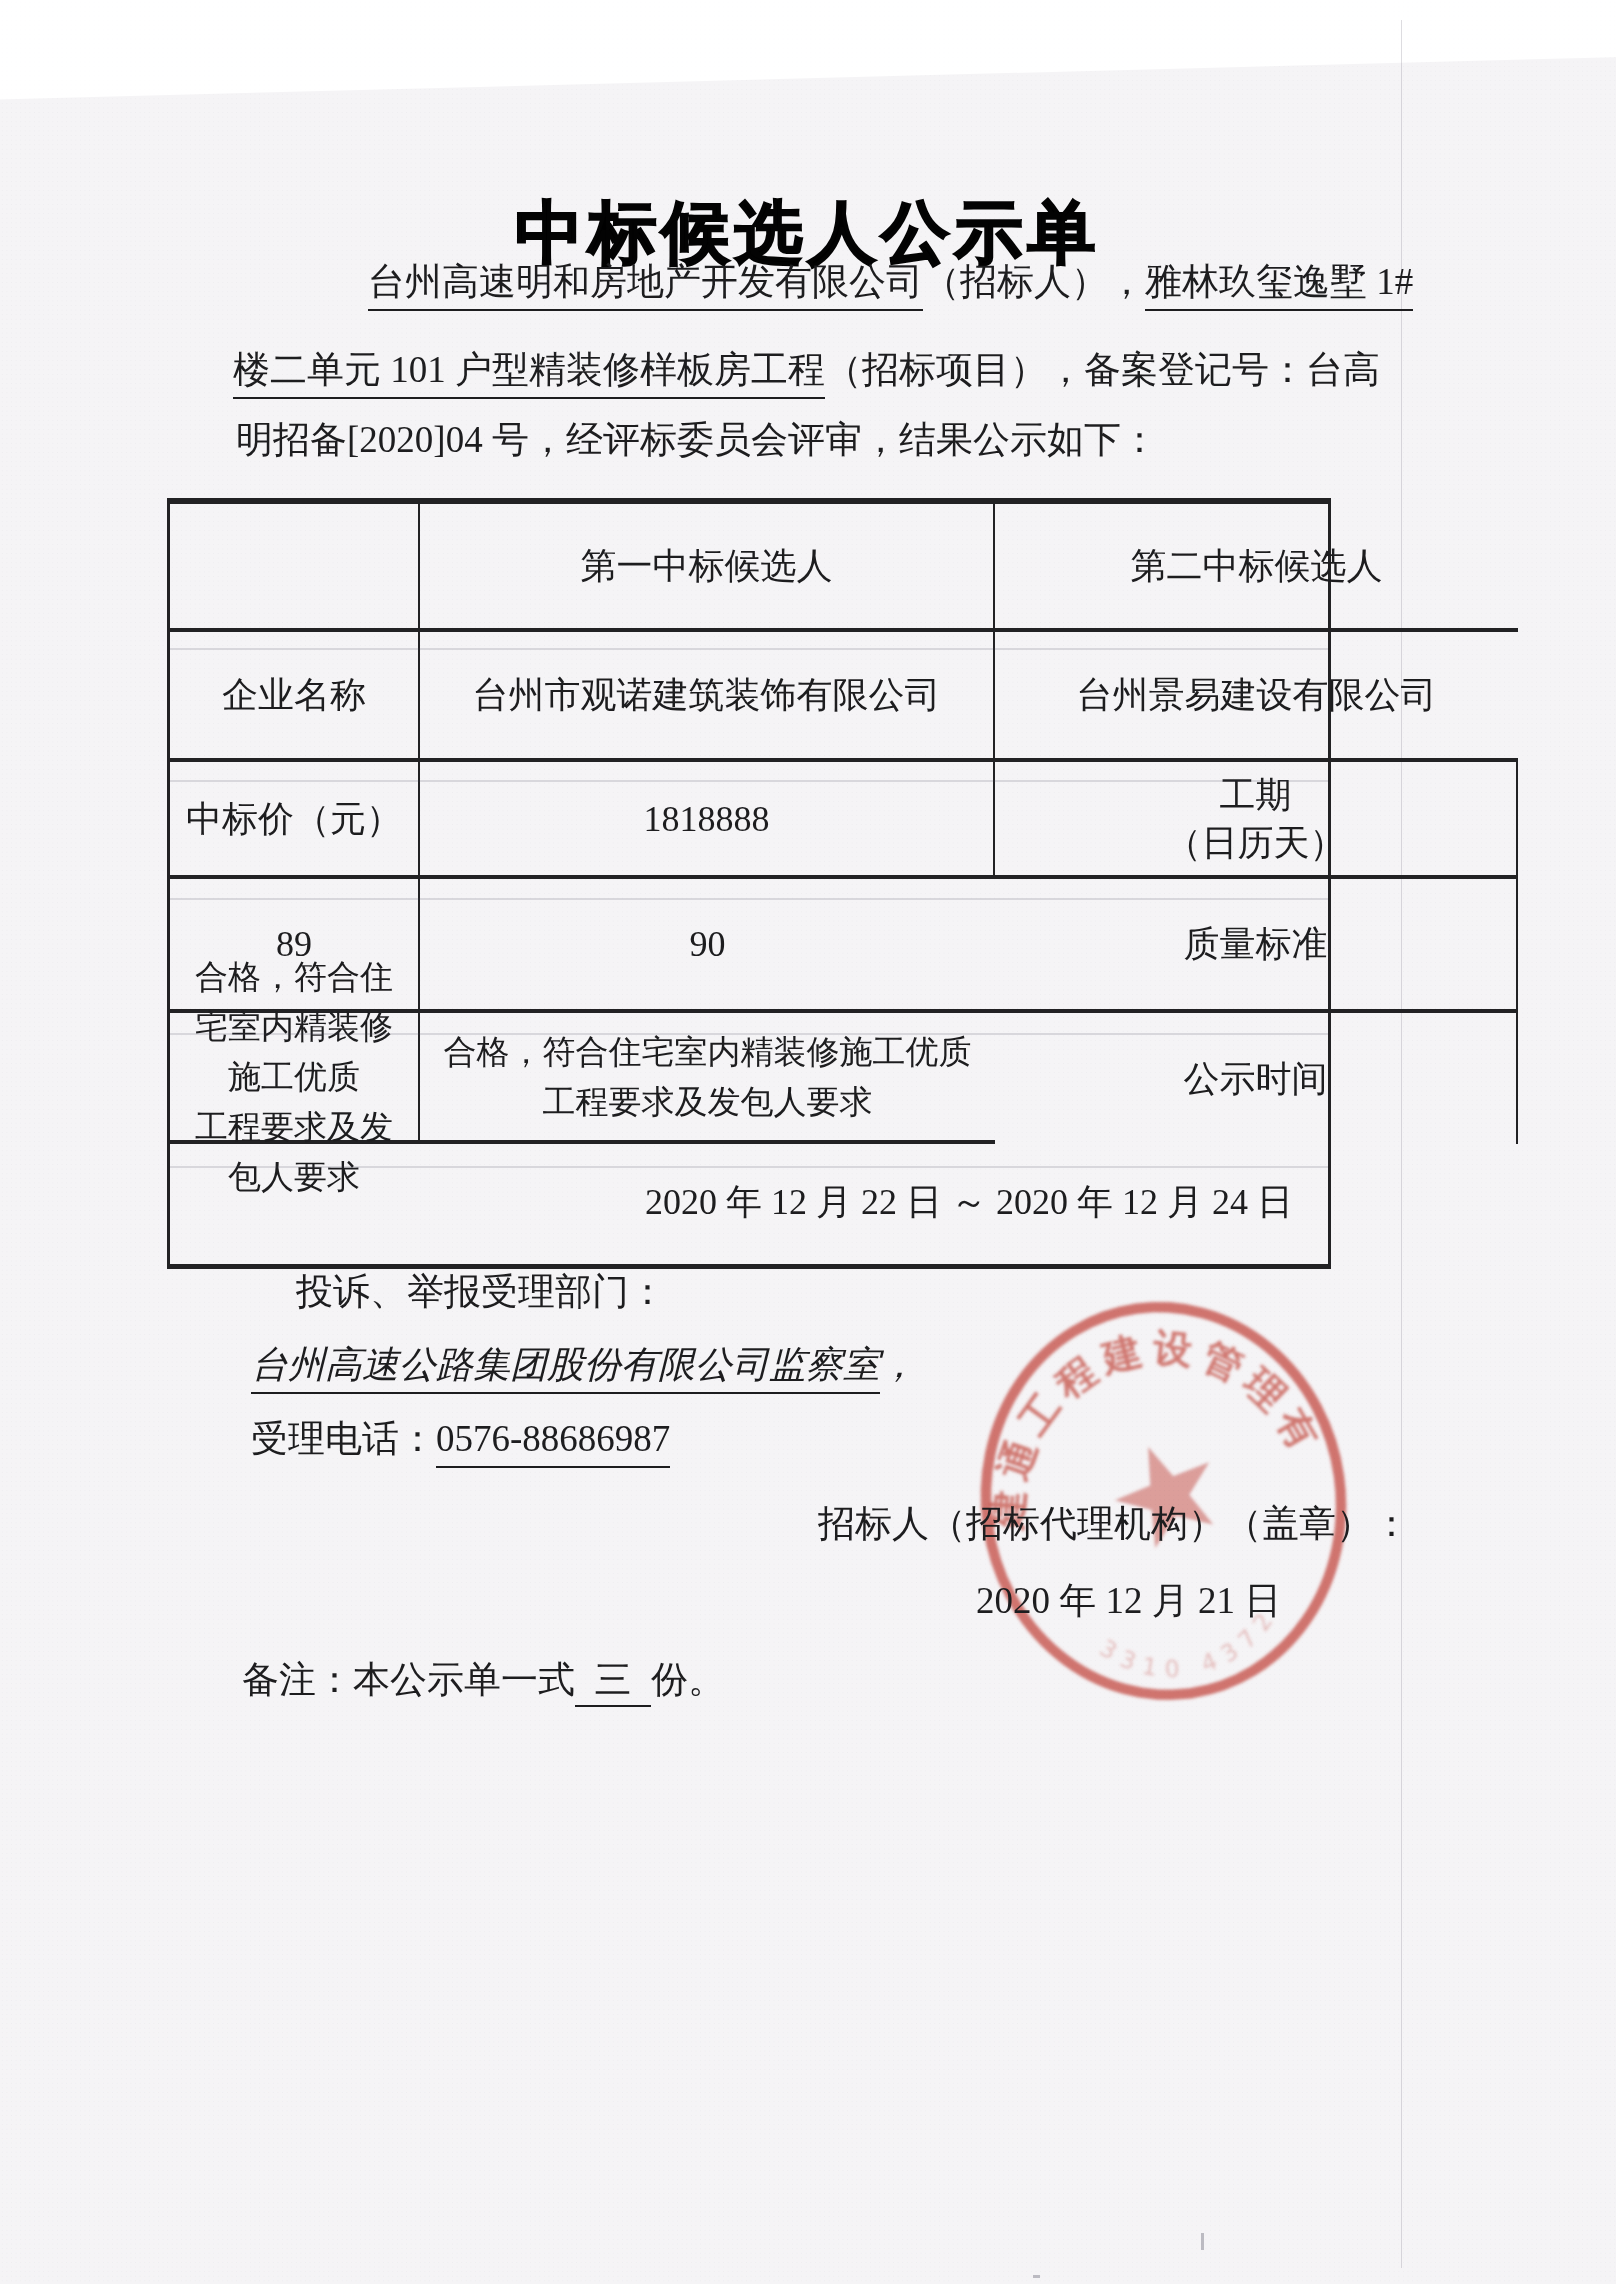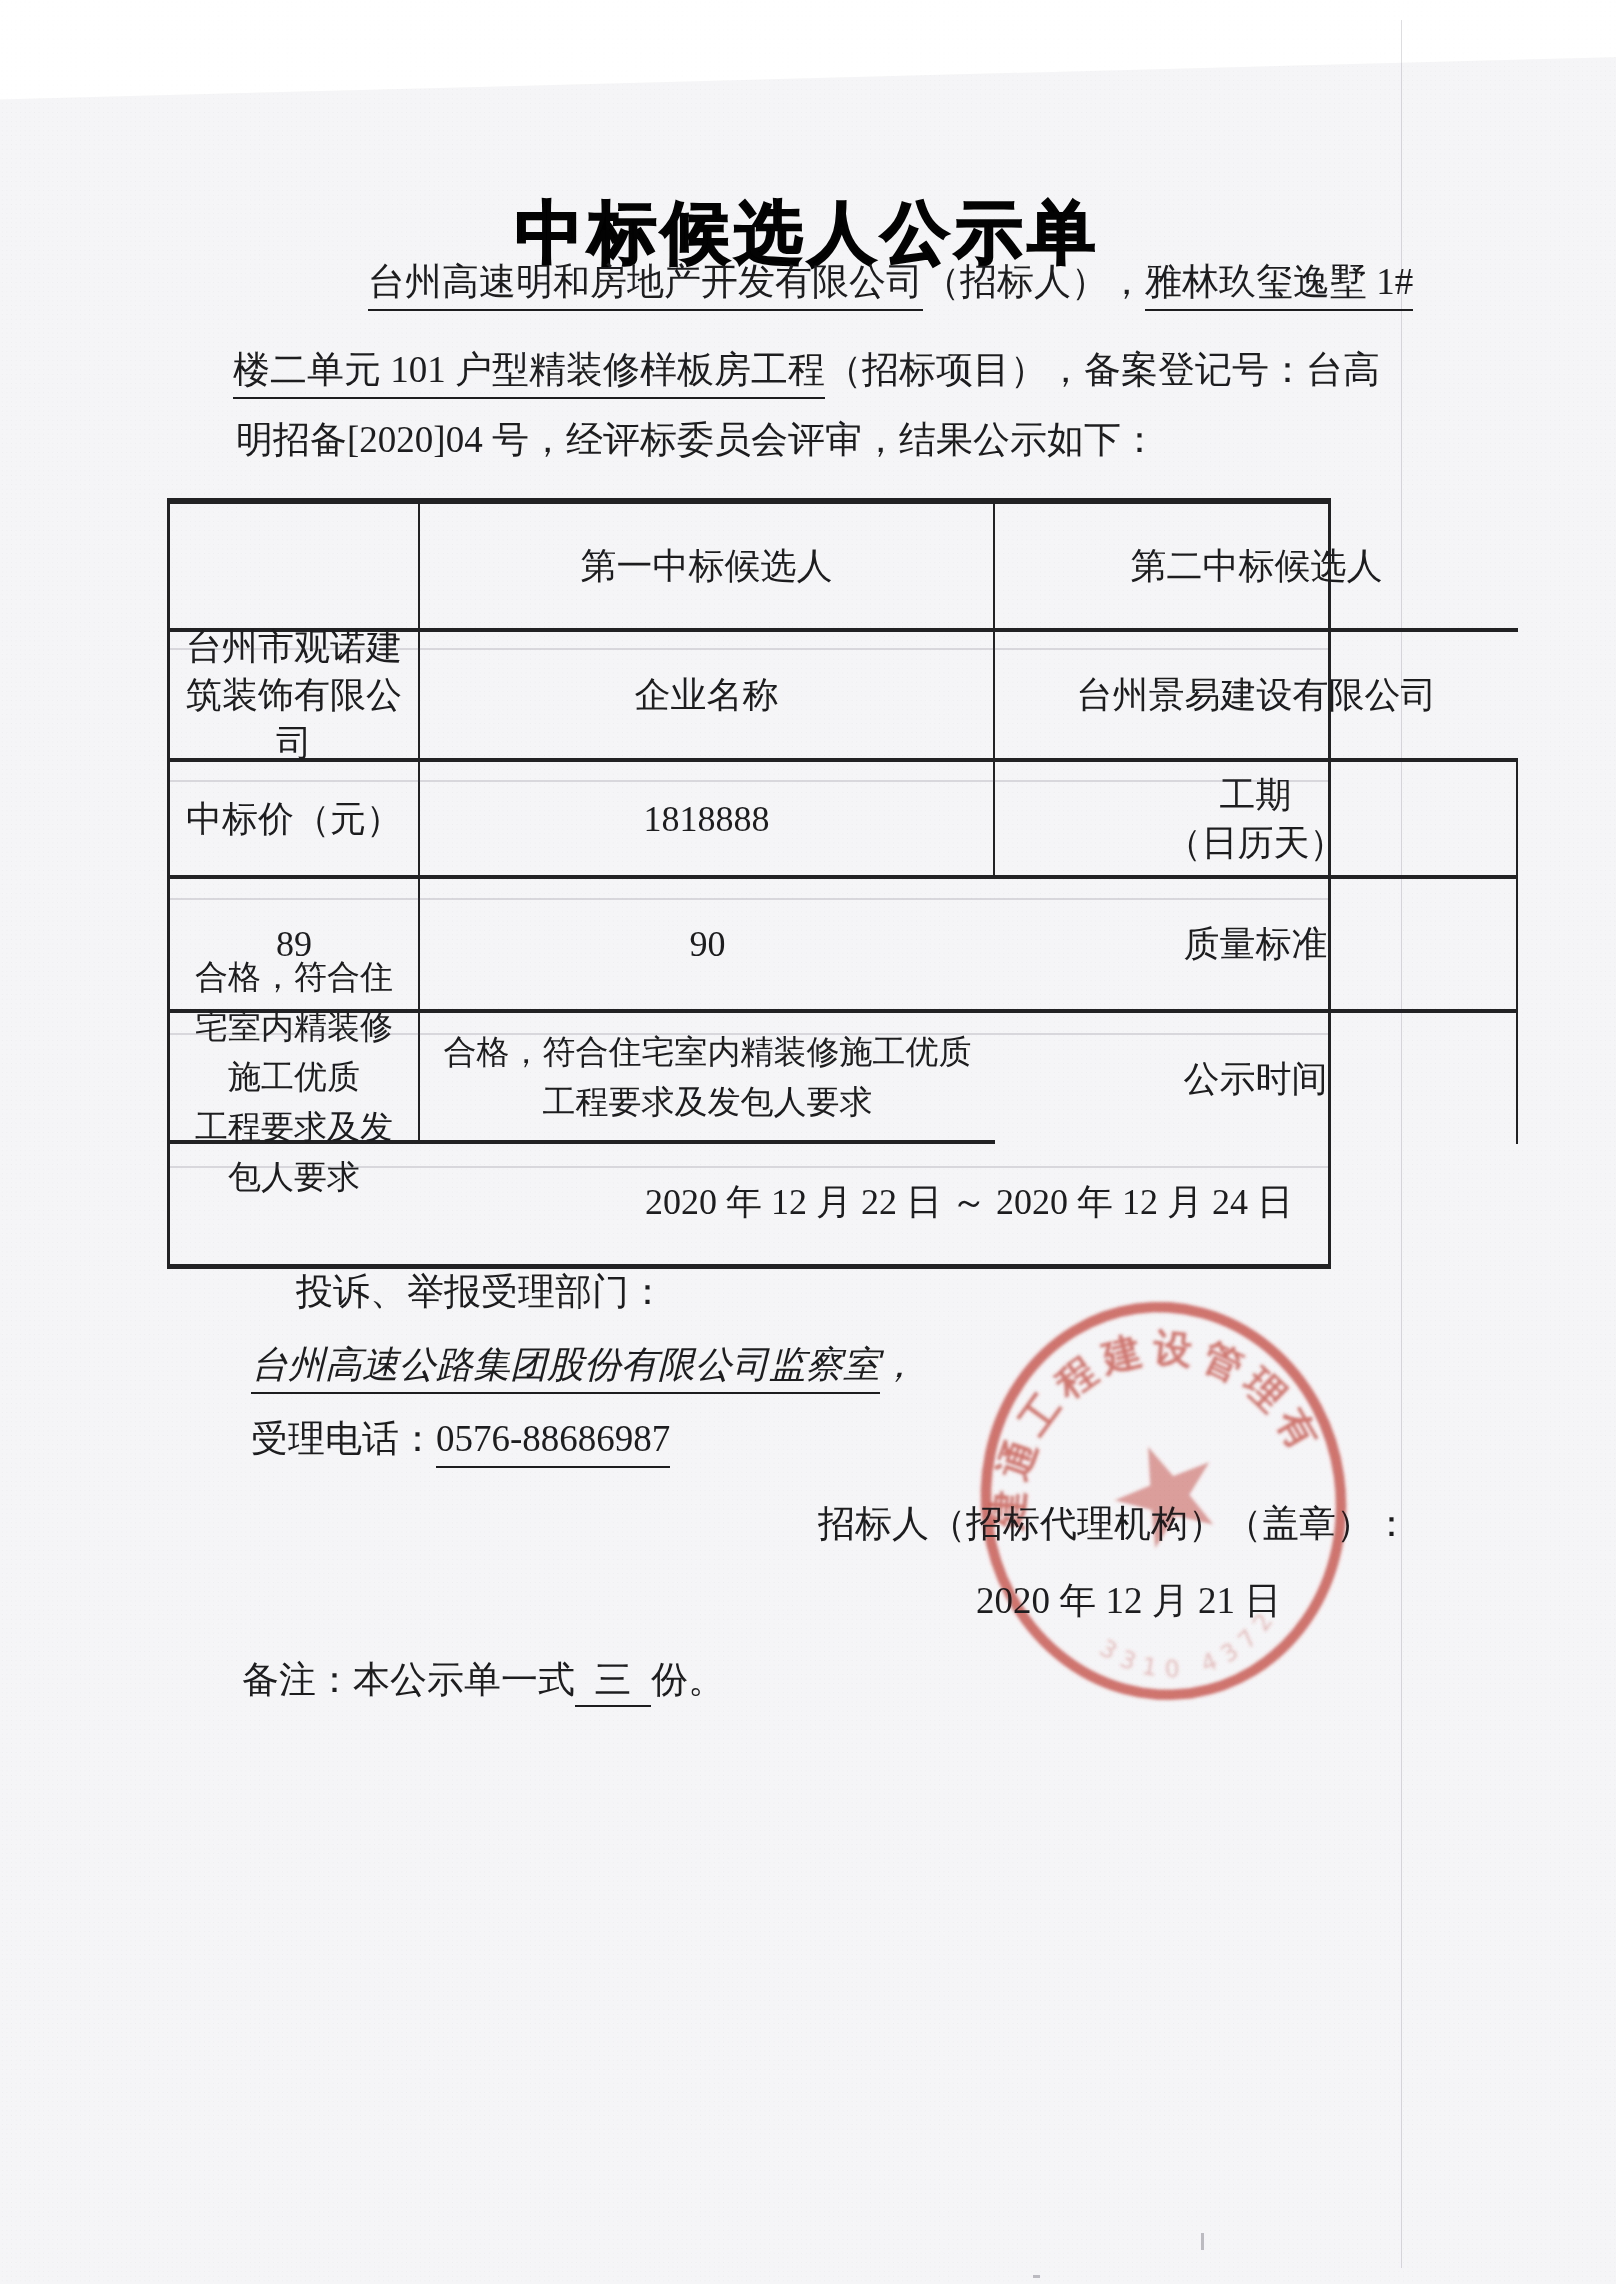--- a/index.html
+++ b/index.html
@@ -87,22 +87,22 @@
 
 <div class="line intro-1"><span class="u">台州高速明和房地产开发有限公司</span><span>（招标人），</span><span class="u">雅林玖玺逸墅 1#</span></div>
 <div class="line intro-2"><span class="u">楼二单元 101 户型精装修样板房工程</span><span>（招标项目），备案登记号：台高</span></div>
 <div class="line intro-3"><span>明招备[2020]04 号，经评标委员会评审，结果公示如下：</span></div>
 
 <div class="bid-table">
   <div class="tcell"></div>
   <div class="tcell">第一中标候选人</div>
   <div class="tcell last-col">第二中标候选人</div>
 
+  <div class="tcell">企业名称</div>
   <div class="tcell">台州市观诺建筑装饰有限公司</div>
-  <div class="tcell">企业名称</div>
   <div class="tcell last-col">台州景易建设有限公司</div>
 
   <div class="tcell">中标价（元）</div>
   <div class="tcell">1818888</div>
 
   <div class="tcell">
     <span>工期</span>
     <span>（日历天）</span>
   </div>
   <div class="tcell">89</div>

